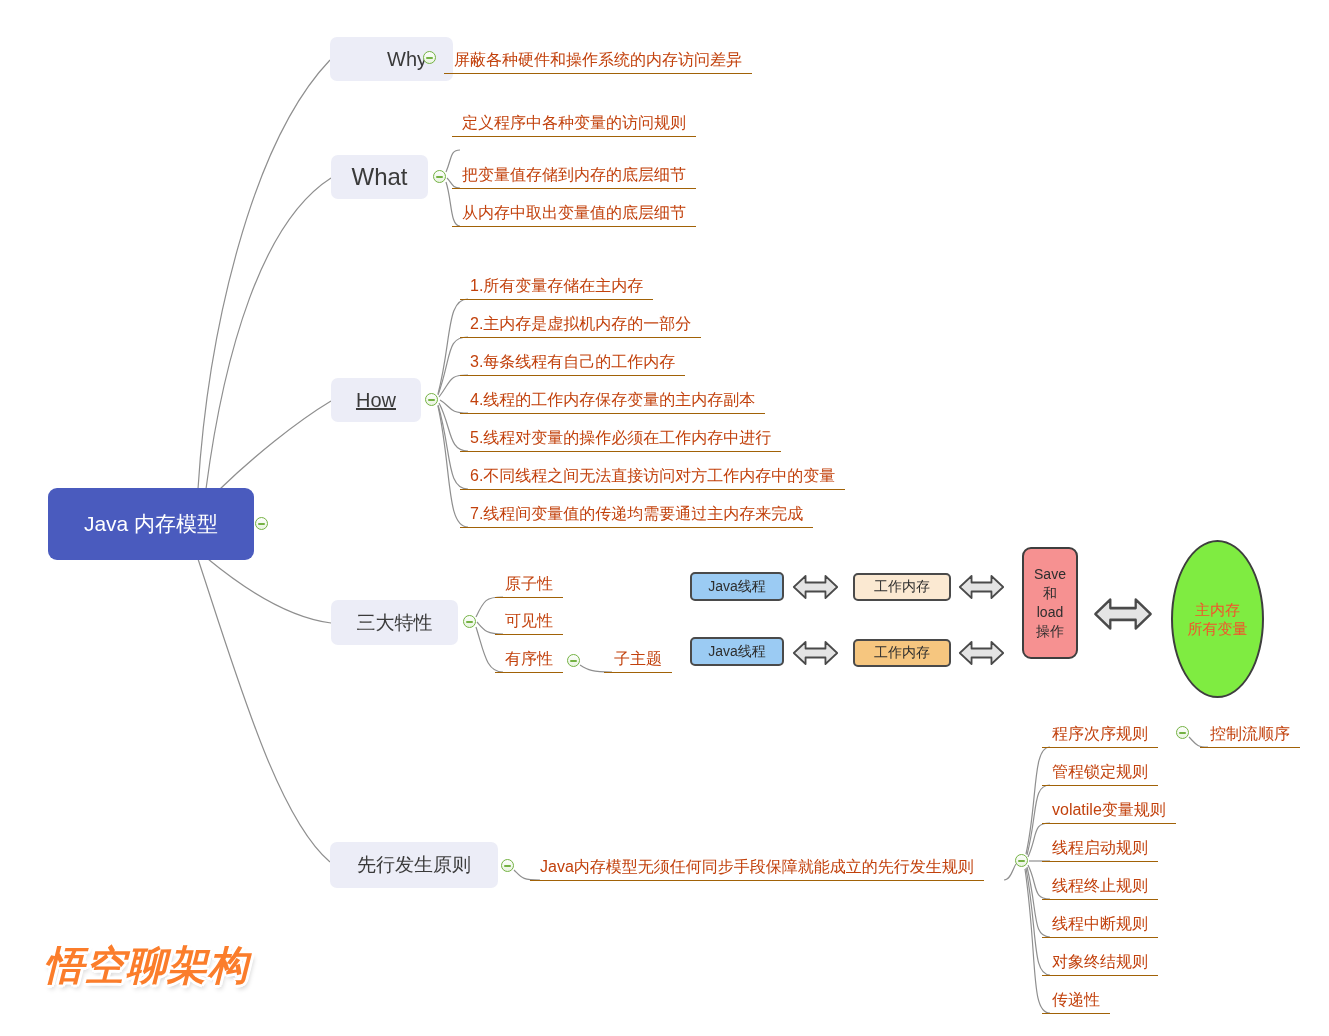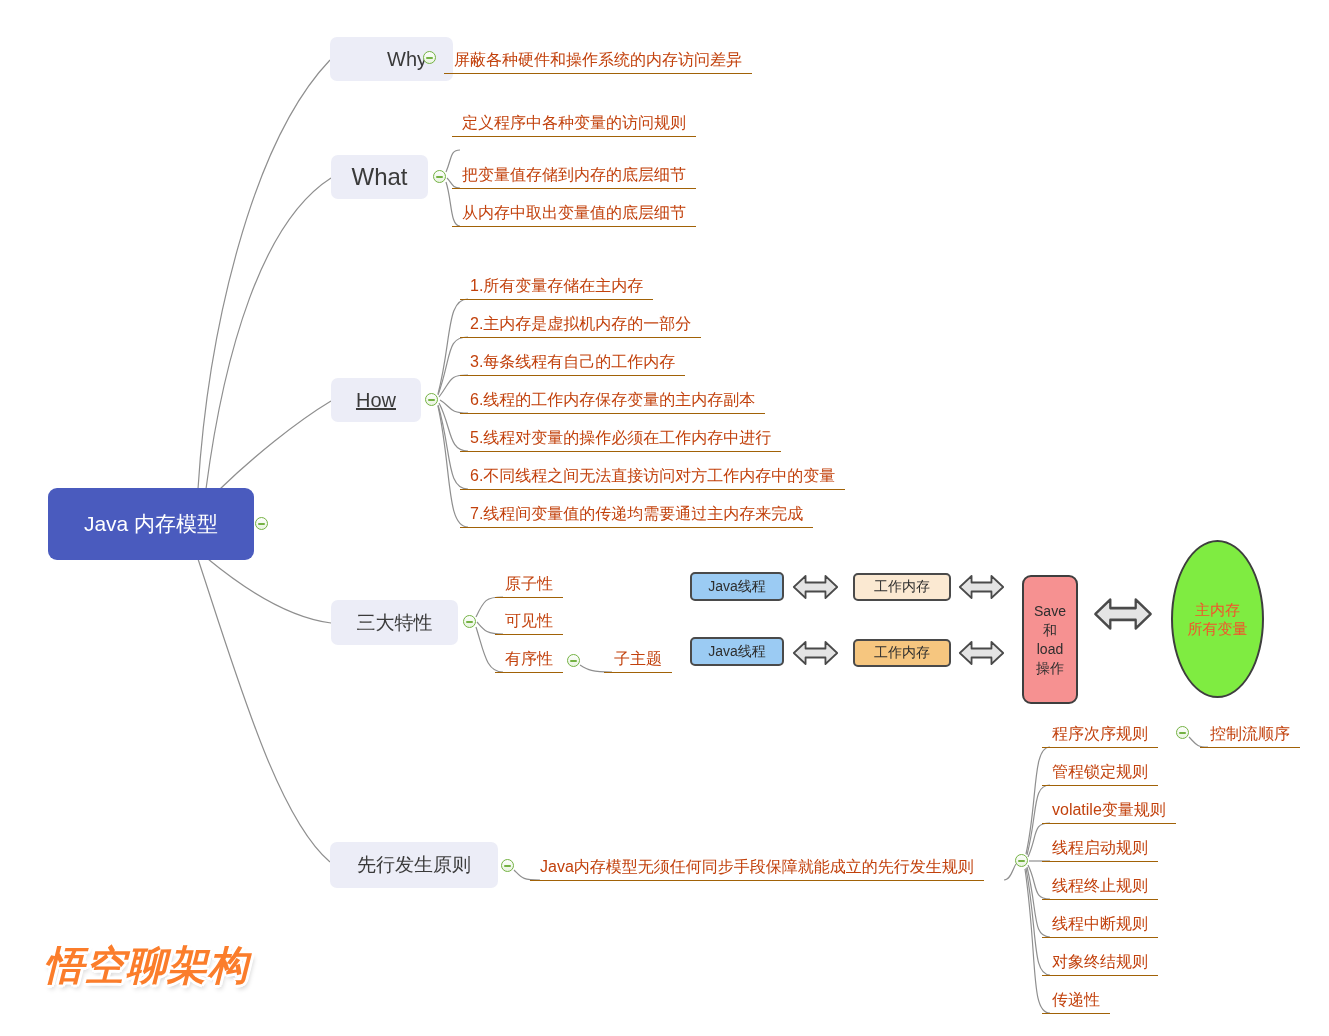--- a/index.html
+++ b/index.html
@@ -111,21 +111,21 @@
 <div class="collapse" style="left:433px;top:170px;"></div>
 <div class="leaf" style="left:452px;top:111px;">定义程序中各种变量的访问规则</div>
 <div class="leaf" style="left:452px;top:163px;">把变量值存储到内存的底层细节</div>
 <div class="leaf" style="left:452px;top:201px;">从内存中取出变量值的底层细节</div>
 
 <div class="topic" style="left:331px;top:378px;width:90px;height:44px;font-size:20px;text-decoration:underline;">How</div>
 <div class="collapse" style="left:425px;top:393px;"></div>
 <div class="leaf" style="left:460px;top:274px;">1.所有变量存储在主内存</div>
 <div class="leaf" style="left:460px;top:312px;">2.主内存是虚拟机内存的一部分</div>
 <div class="leaf" style="left:460px;top:350px;">3.每条线程有自己的工作内存</div>
-<div class="leaf" style="left:460px;top:388px;">6.线程的工作内存保存变量的主内存副本</div>
+<div class="leaf" style="left:460px;top:388px;">4.线程的工作内存保存变量的主内存副本</div>
 <div class="leaf" style="left:460px;top:426px;">5.线程对变量的操作必须在工作内存中进行</div>
 <div class="leaf" style="left:460px;top:464px;">6.不同线程之间无法直接访问对方工作内存中的变量</div>
 <div class="leaf" style="left:460px;top:502px;">7.线程间变量值的传递均需要通过主内存来完成</div>
 
 <div class="topic" style="left:331px;top:600px;width:127px;height:45px;">三大特性</div>
 <div class="collapse" style="left:463px;top:615px;"></div>
 <div class="leaf" style="left:495px;top:572px;">原子性</div>
 <div class="leaf" style="left:495px;top:609px;">可见性</div>
 <div class="leaf" style="left:495px;top:647px;">有序性</div>
 <div class="collapse" style="left:567px;top:654px;"></div>
@@ -150,21 +150,21 @@
     <polygon points="2,13 15,2 15,8.5 37,8.5 37,2 50,13 37,24 37,17.5 15,17.5 15,24" fill="#e4e4e4" stroke="#4a4a4a" stroke-width="2" stroke-linejoin="round"></polygon>
   </svg>
 </div>
 <div class="shape-box" style="left:853px;top:639px;width:98px;height:28px;background:#F6C67F;">工作内存</div>
 <div class="arrow" style="left:958px;top:640px;">
   <svg width="47" height="26" viewBox="0 0 52 26" preserveAspectRatio="none">
     <polygon points="2,13 15,2 15,8.5 37,8.5 37,2 50,13 37,24 37,17.5 15,17.5 15,24" fill="#e4e4e4" stroke="#4a4a4a" stroke-width="2" stroke-linejoin="round"></polygon>
   </svg>
 </div>
 
-<div id="save-node" class="shape-box pre" style="left:1022px;top:547px;width:56px;height:129px;background:#F69191;border-color:#3e3e3e;margin-top:28px;">Save
+<div id="save-node" class="shape-box pre" style="left:1022px;top:547px;width:56px;height:112px;background:#F69191;border-color:#3e3e3e;">Save
 和
 load
 操作</div>
 
 <div class="arrow" style="left:1093px;top:597px;">
   <svg width="60" height="34" viewBox="0 0 52 26" preserveAspectRatio="none">
     <polygon points="2,13 15,2 15,8.5 37,8.5 37,2 50,13 37,24 37,17.5 15,17.5 15,24" fill="#e4e4e4" stroke="#4a4a4a" stroke-width="2" stroke-linejoin="round"></polygon>
   </svg>
 </div>
 

